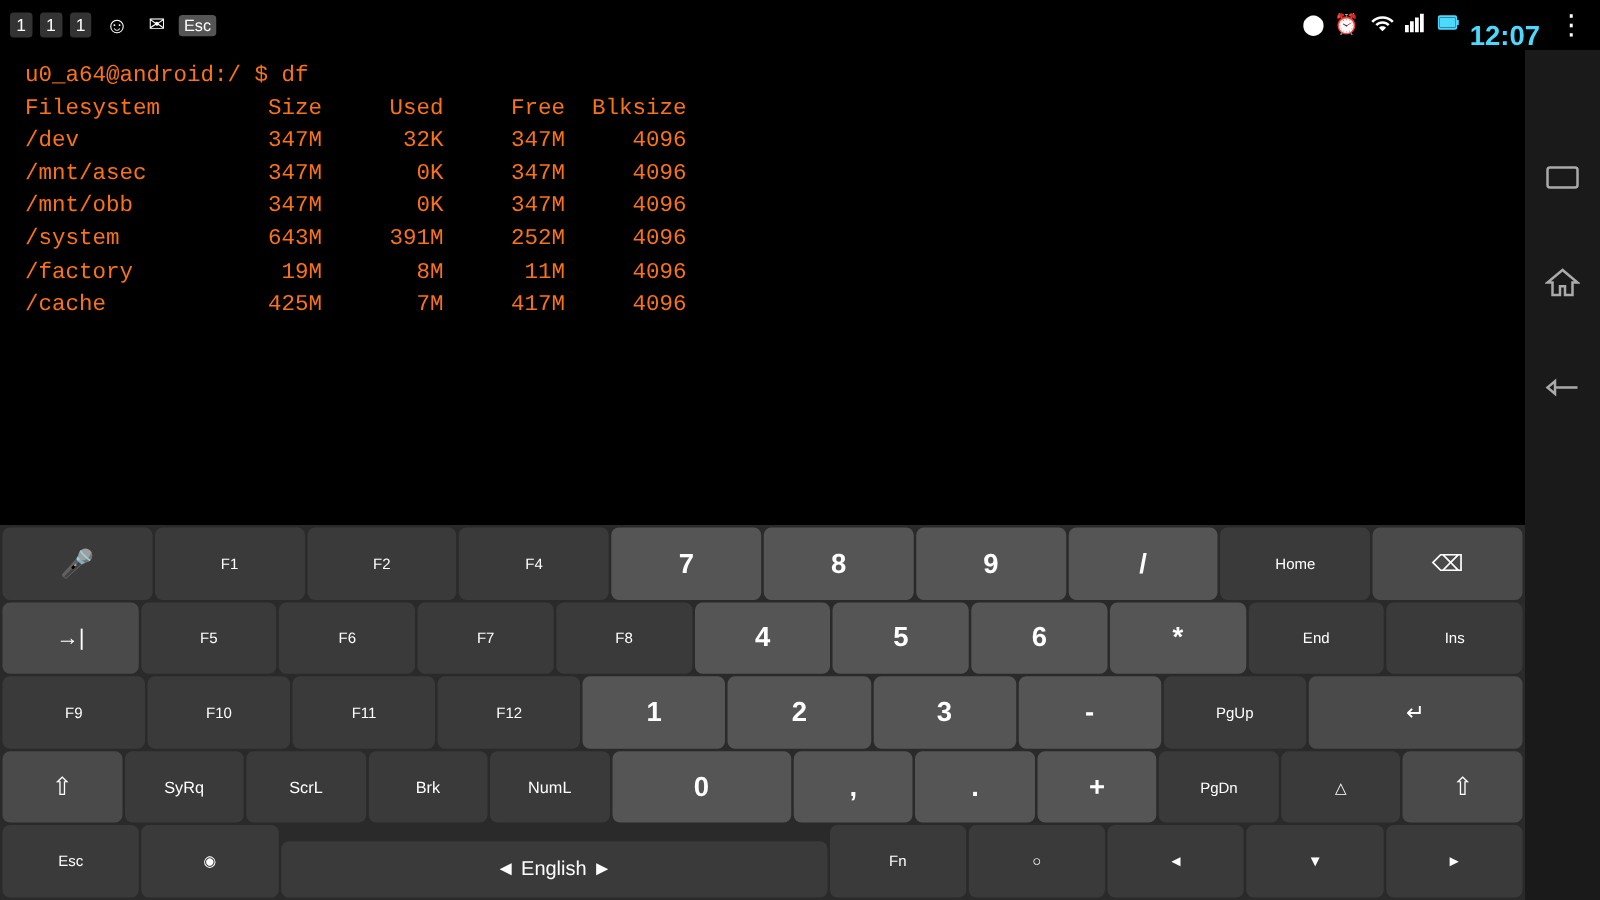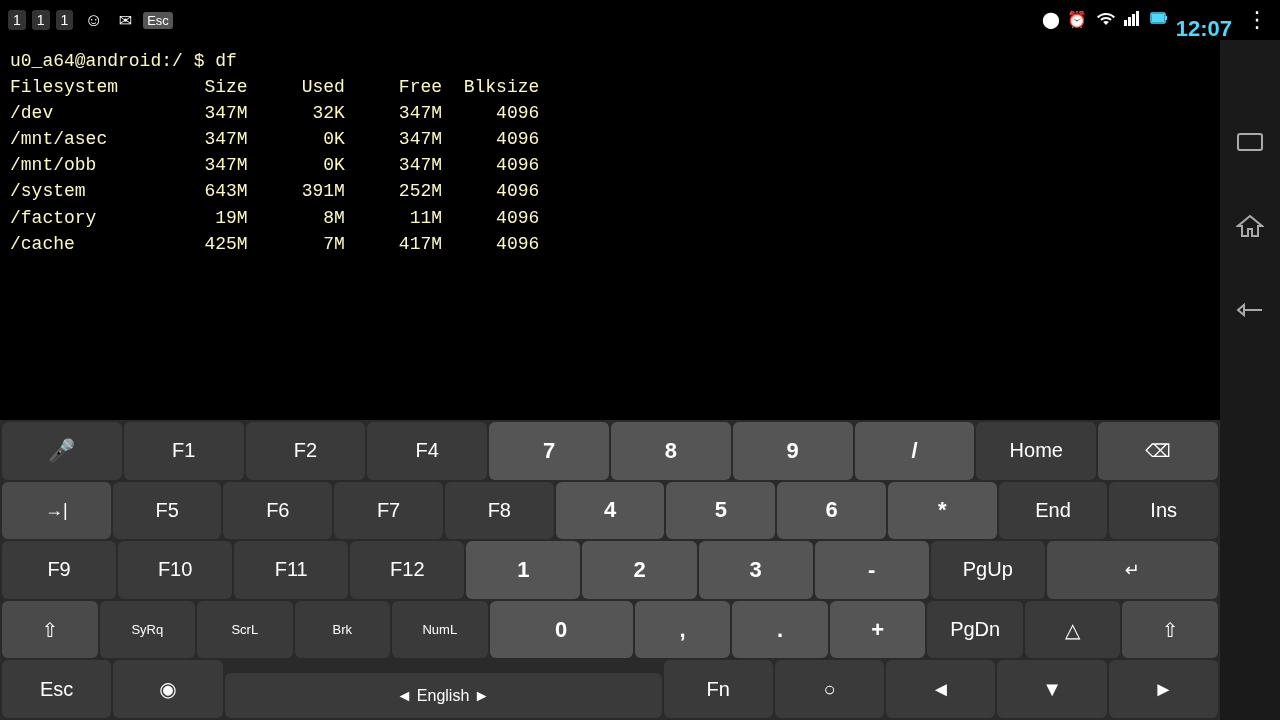--- a/index.html
+++ b/index.html
@@ -71,22 +71,22 @@
     }
 
     
     #terminal {
       position: absolute;
       top: 40px;
       left: 0;
       right: 60px;
       bottom: 300px;
       background: #000;
-      padding: 8px 10px;
-      color: #fef9c3;
+      padding: 8px 20px;
+      color: #f97316;
       font-size: 18px;
       line-height: 1.45;
       white-space: pre;
     }
 
     
     #right-nav {
       position: absolute;
       top: 40px;
       right: 0;
@@ -134,21 +134,21 @@
     }
 
     .key {
       flex: 1;
       background: #4a4a4a;
       border-radius: 6px;
       display: flex;
       align-items: center;
       justify-content: center;
       color: #fff;
-      font-size: 20px;
+      font-size: 12px;
       font-family: sans-serif;
       font-weight: 500;
       cursor: pointer;
       border: none;
       user-select: none;
       min-width: 0;
     }
 
     .key-dark {
       background: #3a3a3a;

